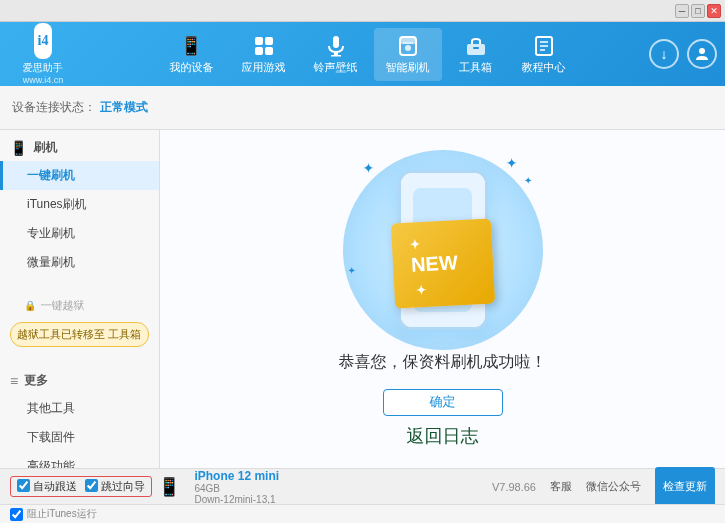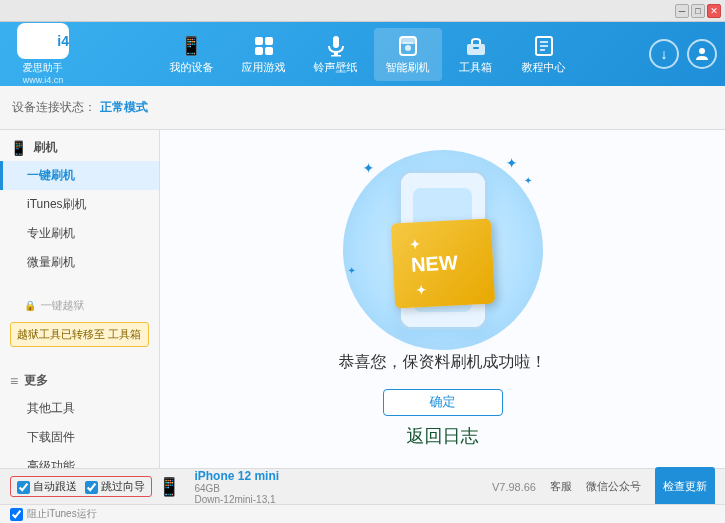--- a/index.html
+++ b/index.html
@@ -48,30 +48,31 @@
     }
     .logo {
       display: flex;
       flex-direction: column;
       align-items: center;
       margin-right: 16px;
       color: white;
       min-width: 70px;
     }
     .logo-icon {
-      width: 52px;
+      width: 18px;
       height: 36px;
       background: white;
       border-radius: 8px;
       display: flex;
       align-items: center;
-      justify-content: flex-end;
+      justify-content: center;
       color: #1e8fd8;
       font-weight: bold;
       font-size: 16px;
+      font-family: Liberation Serif, serif;
     }
     .logo-text {
       font-size: 10px;
       color: rgba(255,255,255,0.9);
       margin-top: 2px;
     }
 
     .nav-items {
       display: flex;
       flex: 1;
@@ -197,21 +198,21 @@
       display: flex;
       align-items: center;
       gap: 4px;
     }
     .lock-icon { font-size: 10px; }
 
     .sidebar-note {
       margin: 4px 10px;
       background: #fff3d0;
       border: 1px solid #f0c040;
-      border-radius: 3px;
+      border-radius: 12px;
       padding: 4px 6px;
       font-size: 11px;
       color: #886600;
       line-height: 1.4;
     }
 
     .sidebar-divider {
       height: 1px;
       background: #ddd;
       margin: 4px 8px;
@@ -364,21 +365,21 @@
     }
 
     .bottom-left {
       display: flex;
       align-items: center;
       gap: 6px;
     }
 
     .checkbox-item {
       display: flex;
-      align-items: flex-end;
+      align-items: flex-start;
       gap: 3px;
       cursor: pointer;
     }
     .checkbox-item input[type="checkbox"] {
       accent-color: #1e8fd8;
       width: 13px;
       height: 13px;
     }
     .checkbox-label {
       font-size: 11px;

